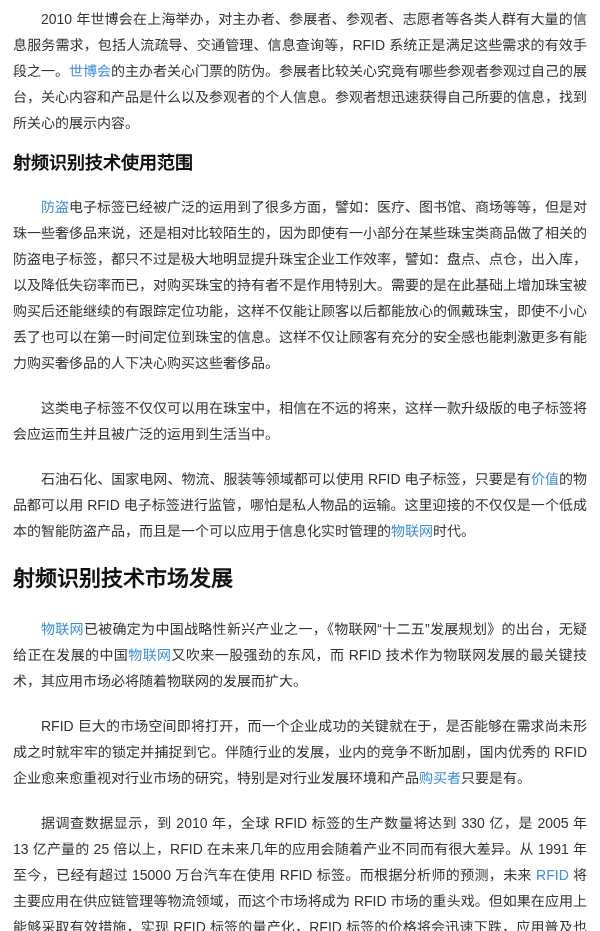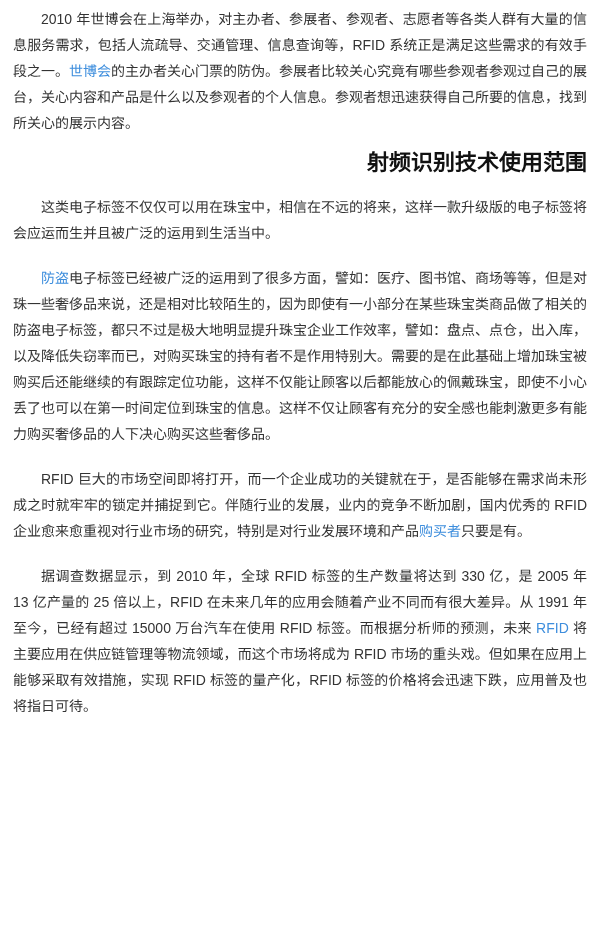--- a/index.html
+++ b/index.html
@@ -22,26 +22,26 @@
     font-size:14px;
     line-height:26px;
     text-align:justify;
     text-justify:inter-ideograph;
   }
   .para{
     margin:0 0 19px 0;
     text-indent:2em;
   }
   .heading-3{
-    font-size:22px;
+    font-size:18px;
     line-height:24px;
     font-weight:700;
     color:var(--heading);
     margin:-4px 0 19px 0;
-    text-align:right;
+    text-align:left;
     text-indent:0;
   }
   .heading-2{
     font-size:22px;
     line-height:32px;
     font-weight:700;
     color:var(--heading);
     margin:2px 0 21px 0;
     text-align:left;
     text-indent:0;
@@ -55,24 +55,27 @@
 </style>
 </head>
 <body>
 
 <div class="article">
 
   <p class="para"><span>2010 年世博会在上海举办，对主办者、参展者、参观者、志愿者等各类人群有大量的信息服务需求，包括人流疏导、交通管理、信息查询等，RFID 系统正是满足这些需求的有效手段之一。</span><a class="link">世博会</a><span>的主办者关心门票的防伪。参展者比较关心究竟有哪些参观者参观过自己的展台，关心内容和产品是什么以及参观者的个人信息。参观者想迅速获得自己所要的信息，找到所关心的展示内容。</span></p>
 
   <h3 class="heading-3">射频识别技术使用范围</h3>
 
+  <p class="para"><a class="link">防盗</a><span>电子标签已经被广泛的运用到了很多方面，譬如：医疗、图书馆、商场等等，但是对珠一些奢侈品来说，还是相对比较陌生的，因为即使有一小部分在某些珠宝类商品做了相关的防盗电子标签，都只不过是极大地明显提升珠宝企业工作效率，譬如：盘点、点仓，出入库，以及降低失窃率而已，对购买珠宝的持有者不是作用特别大。需要的是在此基础上增加珠宝被购买后还能继续的有跟踪定位功能，这样不仅能让顾客以后都能放心的佩戴珠宝，即使不小心丢了也可以在第一时间定位到珠宝的信息。这样不仅让顾客有充分的安全感也能刺激更多有能力购买奢侈品的人下决心购买这些奢侈品。</span></p>
+
   <p class="para"><span>这类电子标签不仅仅可以用在珠宝中，相信在不远的将来，这样一款升级版的电子标签将会应运而生并且被广泛的运用到生活当中。</span></p>
 
-  <p class="para"><a class="link">防盗</a><span>电子标签已经被广泛的运用到了很多方面，譬如：医疗、图书馆、商场等等，但是对珠一些奢侈品来说，还是相对比较陌生的，因为即使有一小部分在某些珠宝类商品做了相关的防盗电子标签，都只不过是极大地明显提升珠宝企业工作效率，譬如：盘点、点仓，出入库，以及降低失窃率而已，对购买珠宝的持有者不是作用特别大。需要的是在此基础上增加珠宝被购买后还能继续的有跟踪定位功能，这样不仅能让顾客以后都能放心的佩戴珠宝，即使不小心丢了也可以在第一时间定位到珠宝的信息。这样不仅让顾客有充分的安全感也能刺激更多有能力购买奢侈品的人下决心购买这些奢侈品。</span></p>
+  <p class="para"><span>石油石化、国家电网、物流、服装等领域都可以使用 RFID 电子标签，只要是有</span><a class="link">价值</a><span>的物品都可以用 RFID 电子标签进行监管，哪怕是私人物品的运输。这里迎接的不仅仅是一个低成本的智能防盗产品，而且是一个可以应用于信息化实时管理的</span><a class="link">物联网</a><span>时代。</span></p>
 
+  <h2 class="heading-2">射频识别技术市场发展</h2>
 
-
+  <p class="para"><a class="link">物联网</a><span>已被确定为中国战略性新兴产业之一，《物联网“十二五”发展规划》的出台，无疑给正在发展的中国</span><a class="link">物联网</a><span>又吹来一股强劲的东风，而 RFID 技术作为物联网发展的最关键技术，其应用市场必将随着物联网的发展而扩大。</span></p>
 
   <p class="para"><span>RFID 巨大的市场空间即将打开，而一个企业成功的关键就在于，是否能够在需求尚未形成之时就牢牢的锁定并捕捉到它。伴随行业的发展，业内的竞争不断加剧，国内优秀的 RFID 企业愈来愈重视对行业市场的研究，特别是对行业发展环境和产品</span><a class="link">购买者</a><span>只要是有。</span></p>
 
   <p class="para"><span>据调查数据显示，到 2010 年，全球 RFID 标签的生产数量将达到 330 亿，是 2005 年 13 亿产量的 25 倍以上，RFID 在未来几年的应用会随着产业不同而有很大差异。从 1991 年至今，已经有超过 15000 万台汽车在使用 RFID 标签。而根据分析师的预测，未来 </span><a class="link">RFID</a><span> 将主要应用在供应链管理等物流领域，而这个市场将成为 RFID 市场的重头戏。但如果在应用上能够采取有效措施，实现 RFID 标签的量产化，RFID 标签的价格将会迅速下跌，应用普及也将指日可待。</span></p>
 
 </div>
 
 </body></html>

